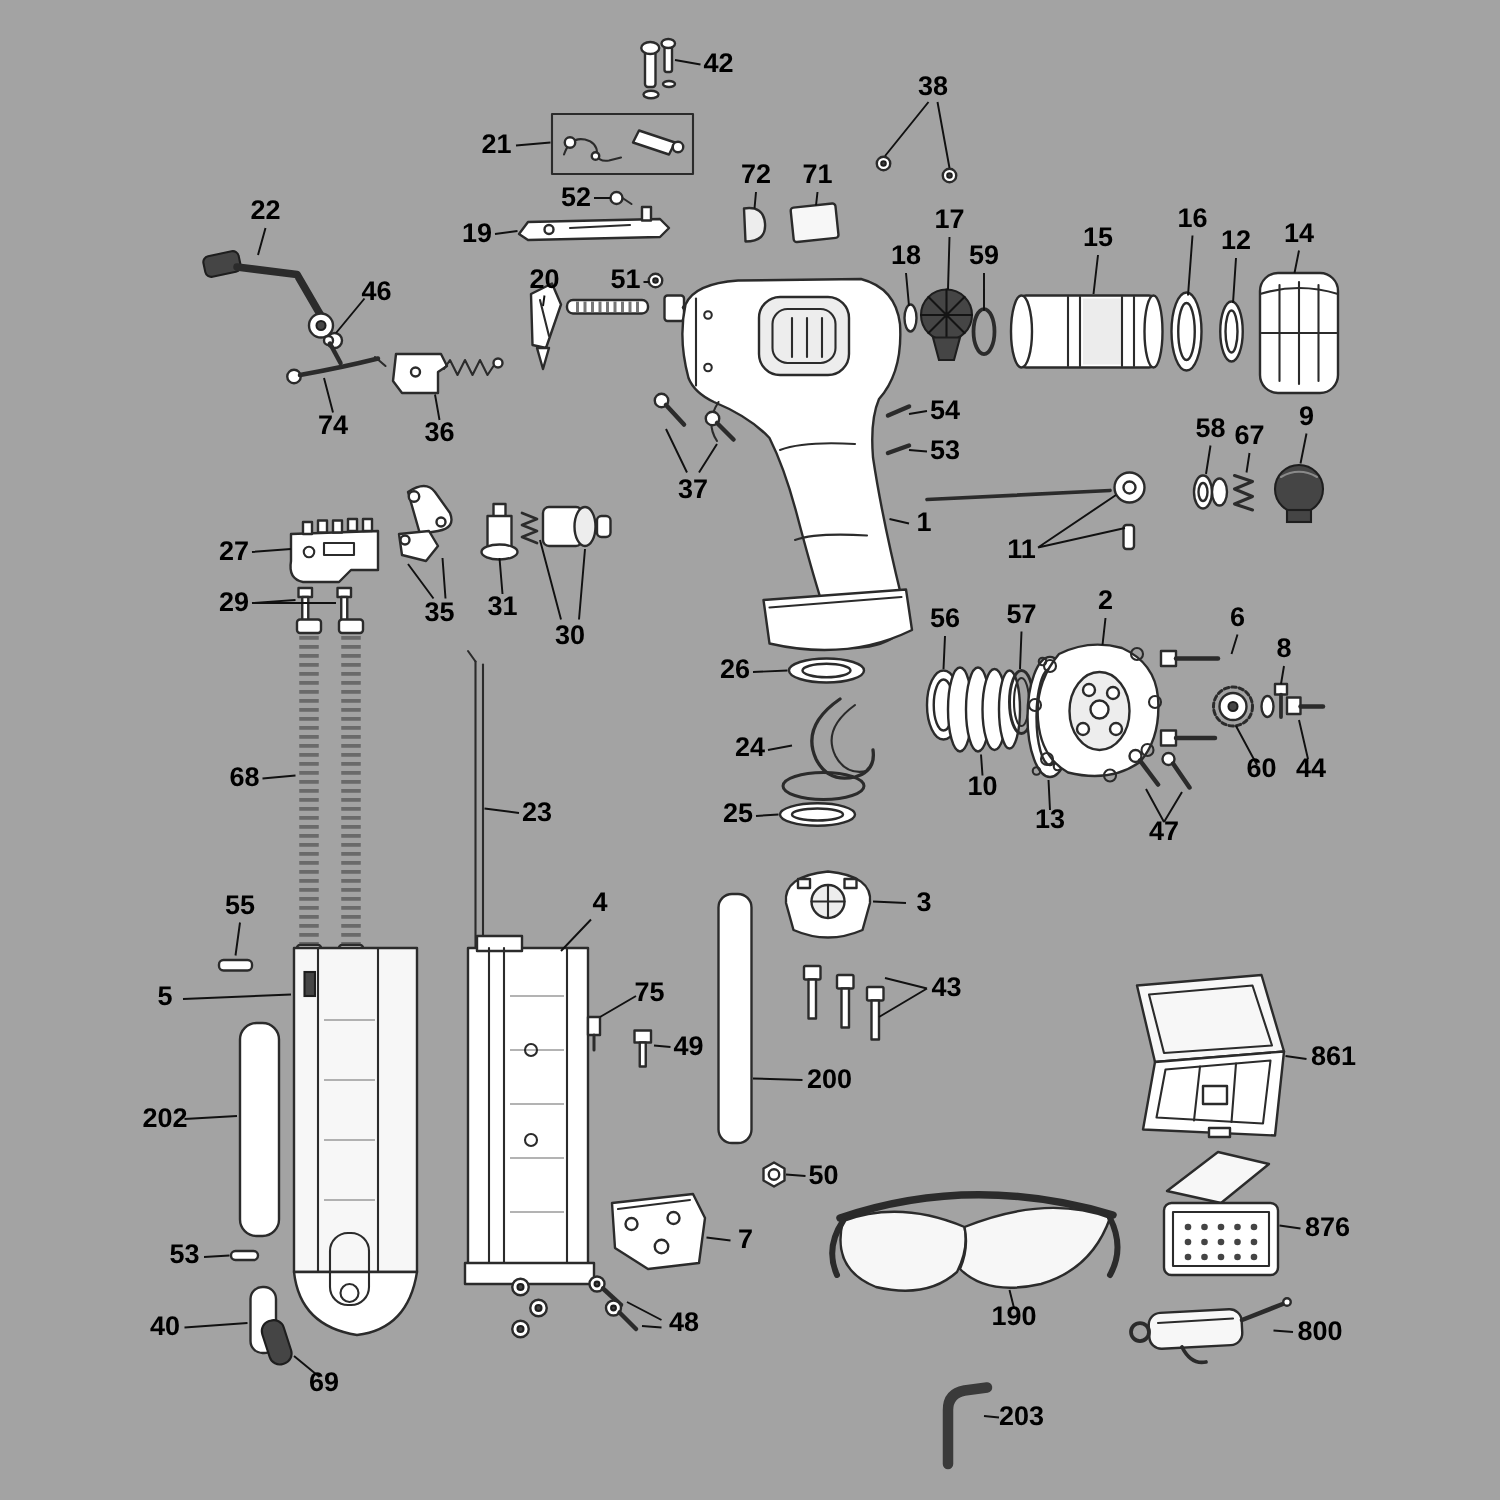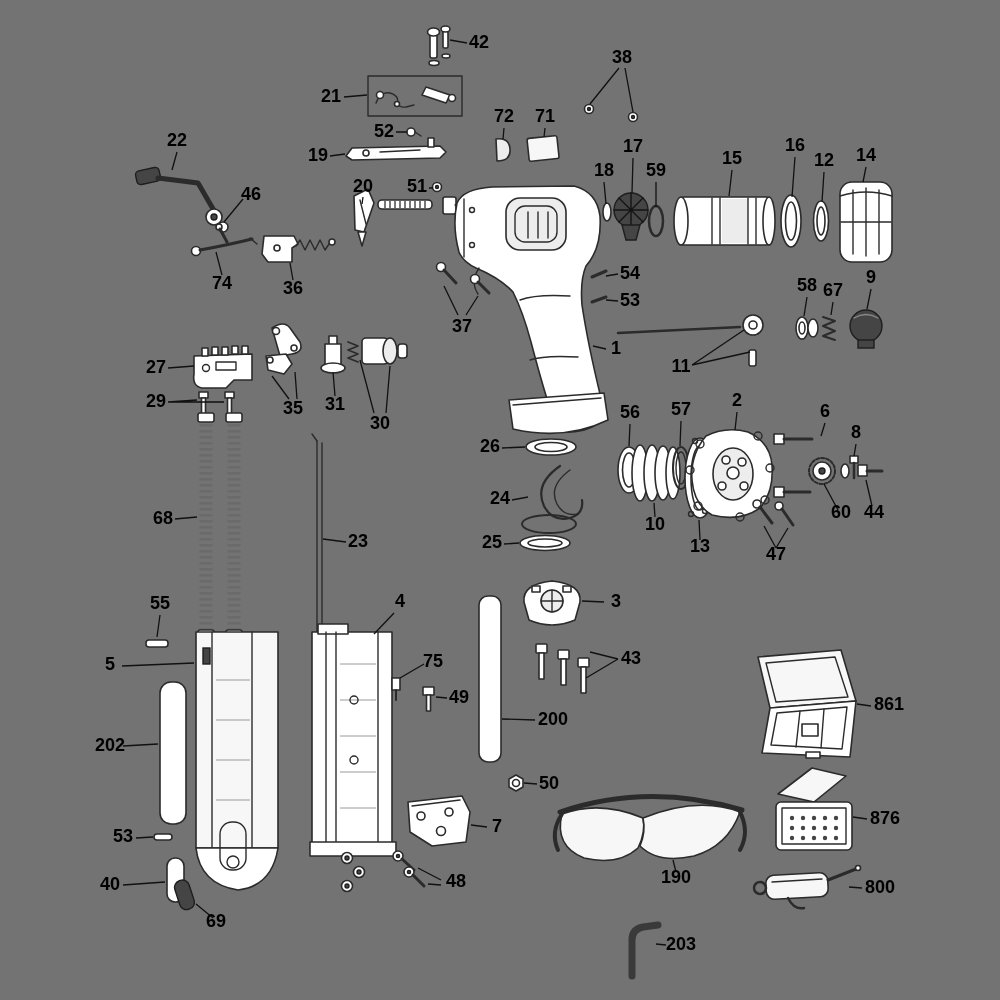--- a/index.html
+++ b/index.html
@@ -1,16 +1,16 @@
 <!DOCTYPE html>
 <html><head>
 <meta charset="utf-8">
 <style>
   html,body { margin:0; padding:0; background:#ffffff; }
-  .stage { position:relative; width:1000px; height:1000px; background:#737373; overflow:hidden; }
+  .stage { position:relative; width:1000px; height:1000px; background:#a3a3a3; overflow:hidden; }
   svg { display:block; }
   .p     { fill:#ffffff; stroke:#2b2b2b; stroke-width:1.6; stroke-linejoin:round; stroke-linecap:round; }
   .pg    { fill:#ededed; stroke:#2b2b2b; stroke-width:1.6; stroke-linejoin:round; }
   .pl    { fill:#f7f7f7; stroke:#2b2b2b; stroke-width:1.6; stroke-linejoin:round; }
   .ln    { fill:none; stroke:#2b2b2b; stroke-width:1.4; stroke-linecap:round; stroke-linejoin:round; }
   .lnt   { fill:none; stroke:#9a9a9a; stroke-width:1; }
   .thick { fill:none; stroke:#2b2b2b; stroke-width:3; stroke-linecap:round; }
   .dark  { fill:#454545; stroke:#1e1e1e; stroke-width:1.4; }
   .leader{ fill:none; stroke:#111111; stroke-width:1.3; }
   .coil  { fill:none; stroke:#6a6a6a; stroke-width:13; stroke-dasharray:2.5 3.5; }

